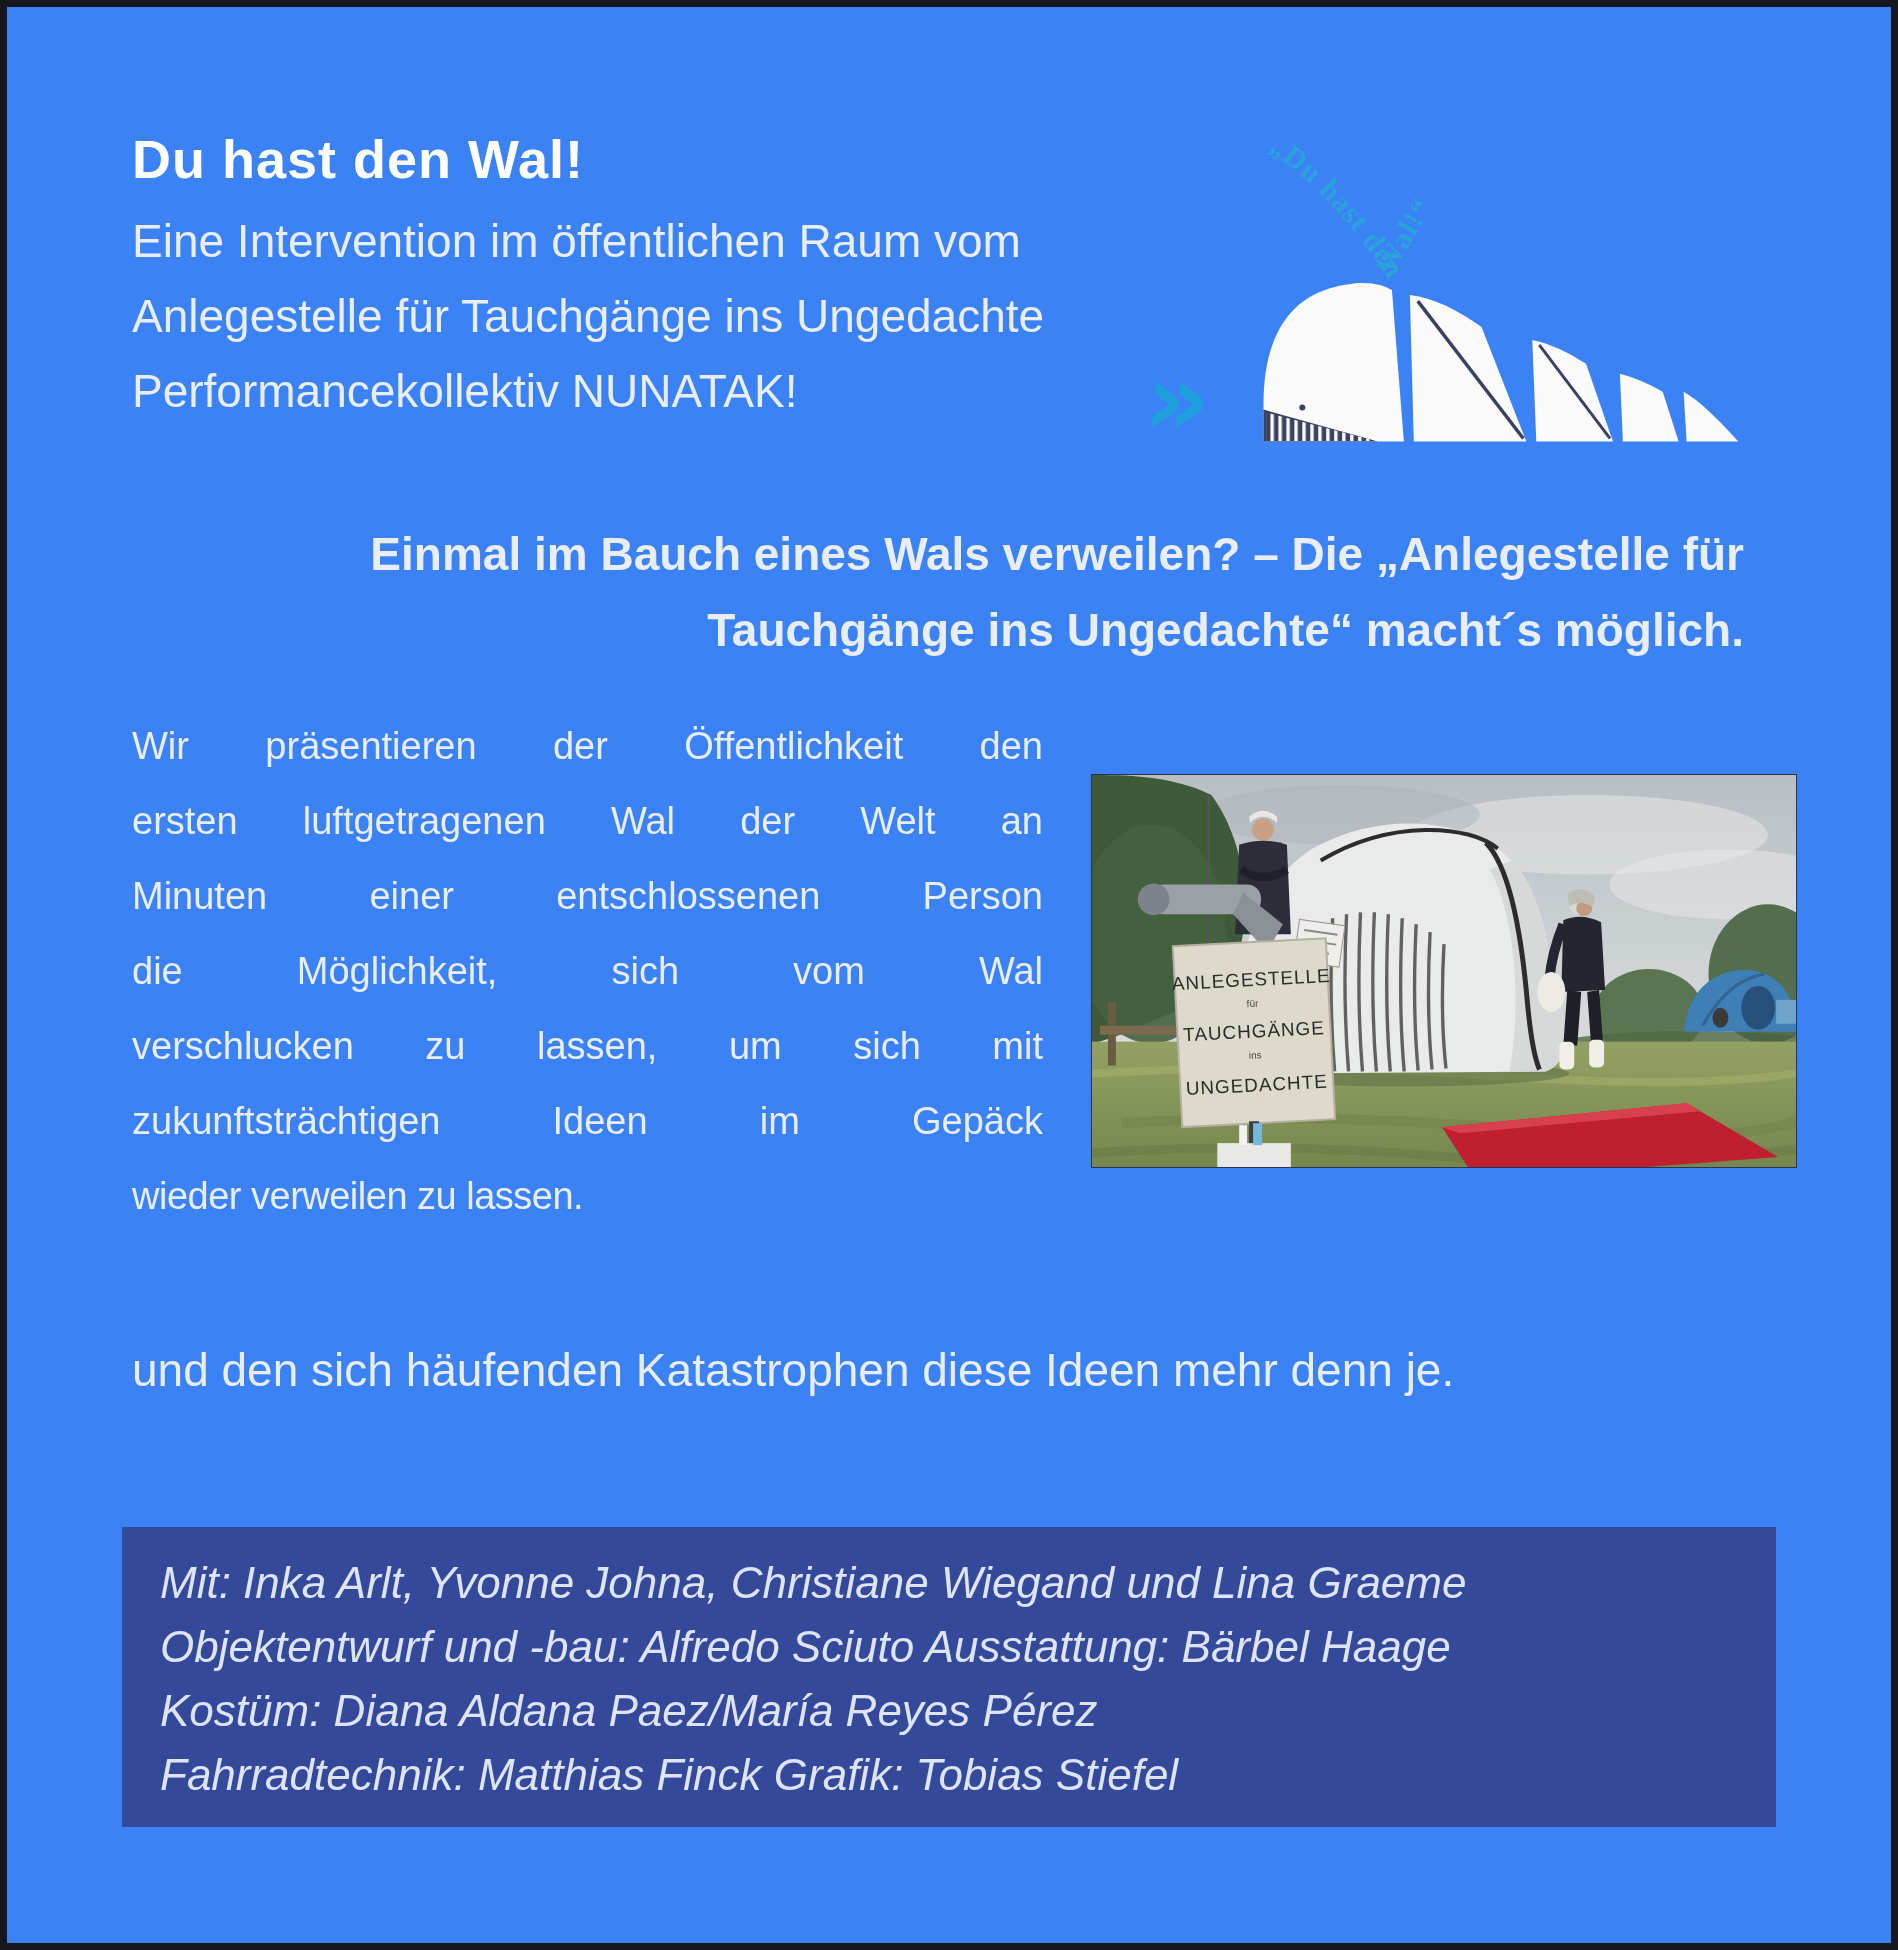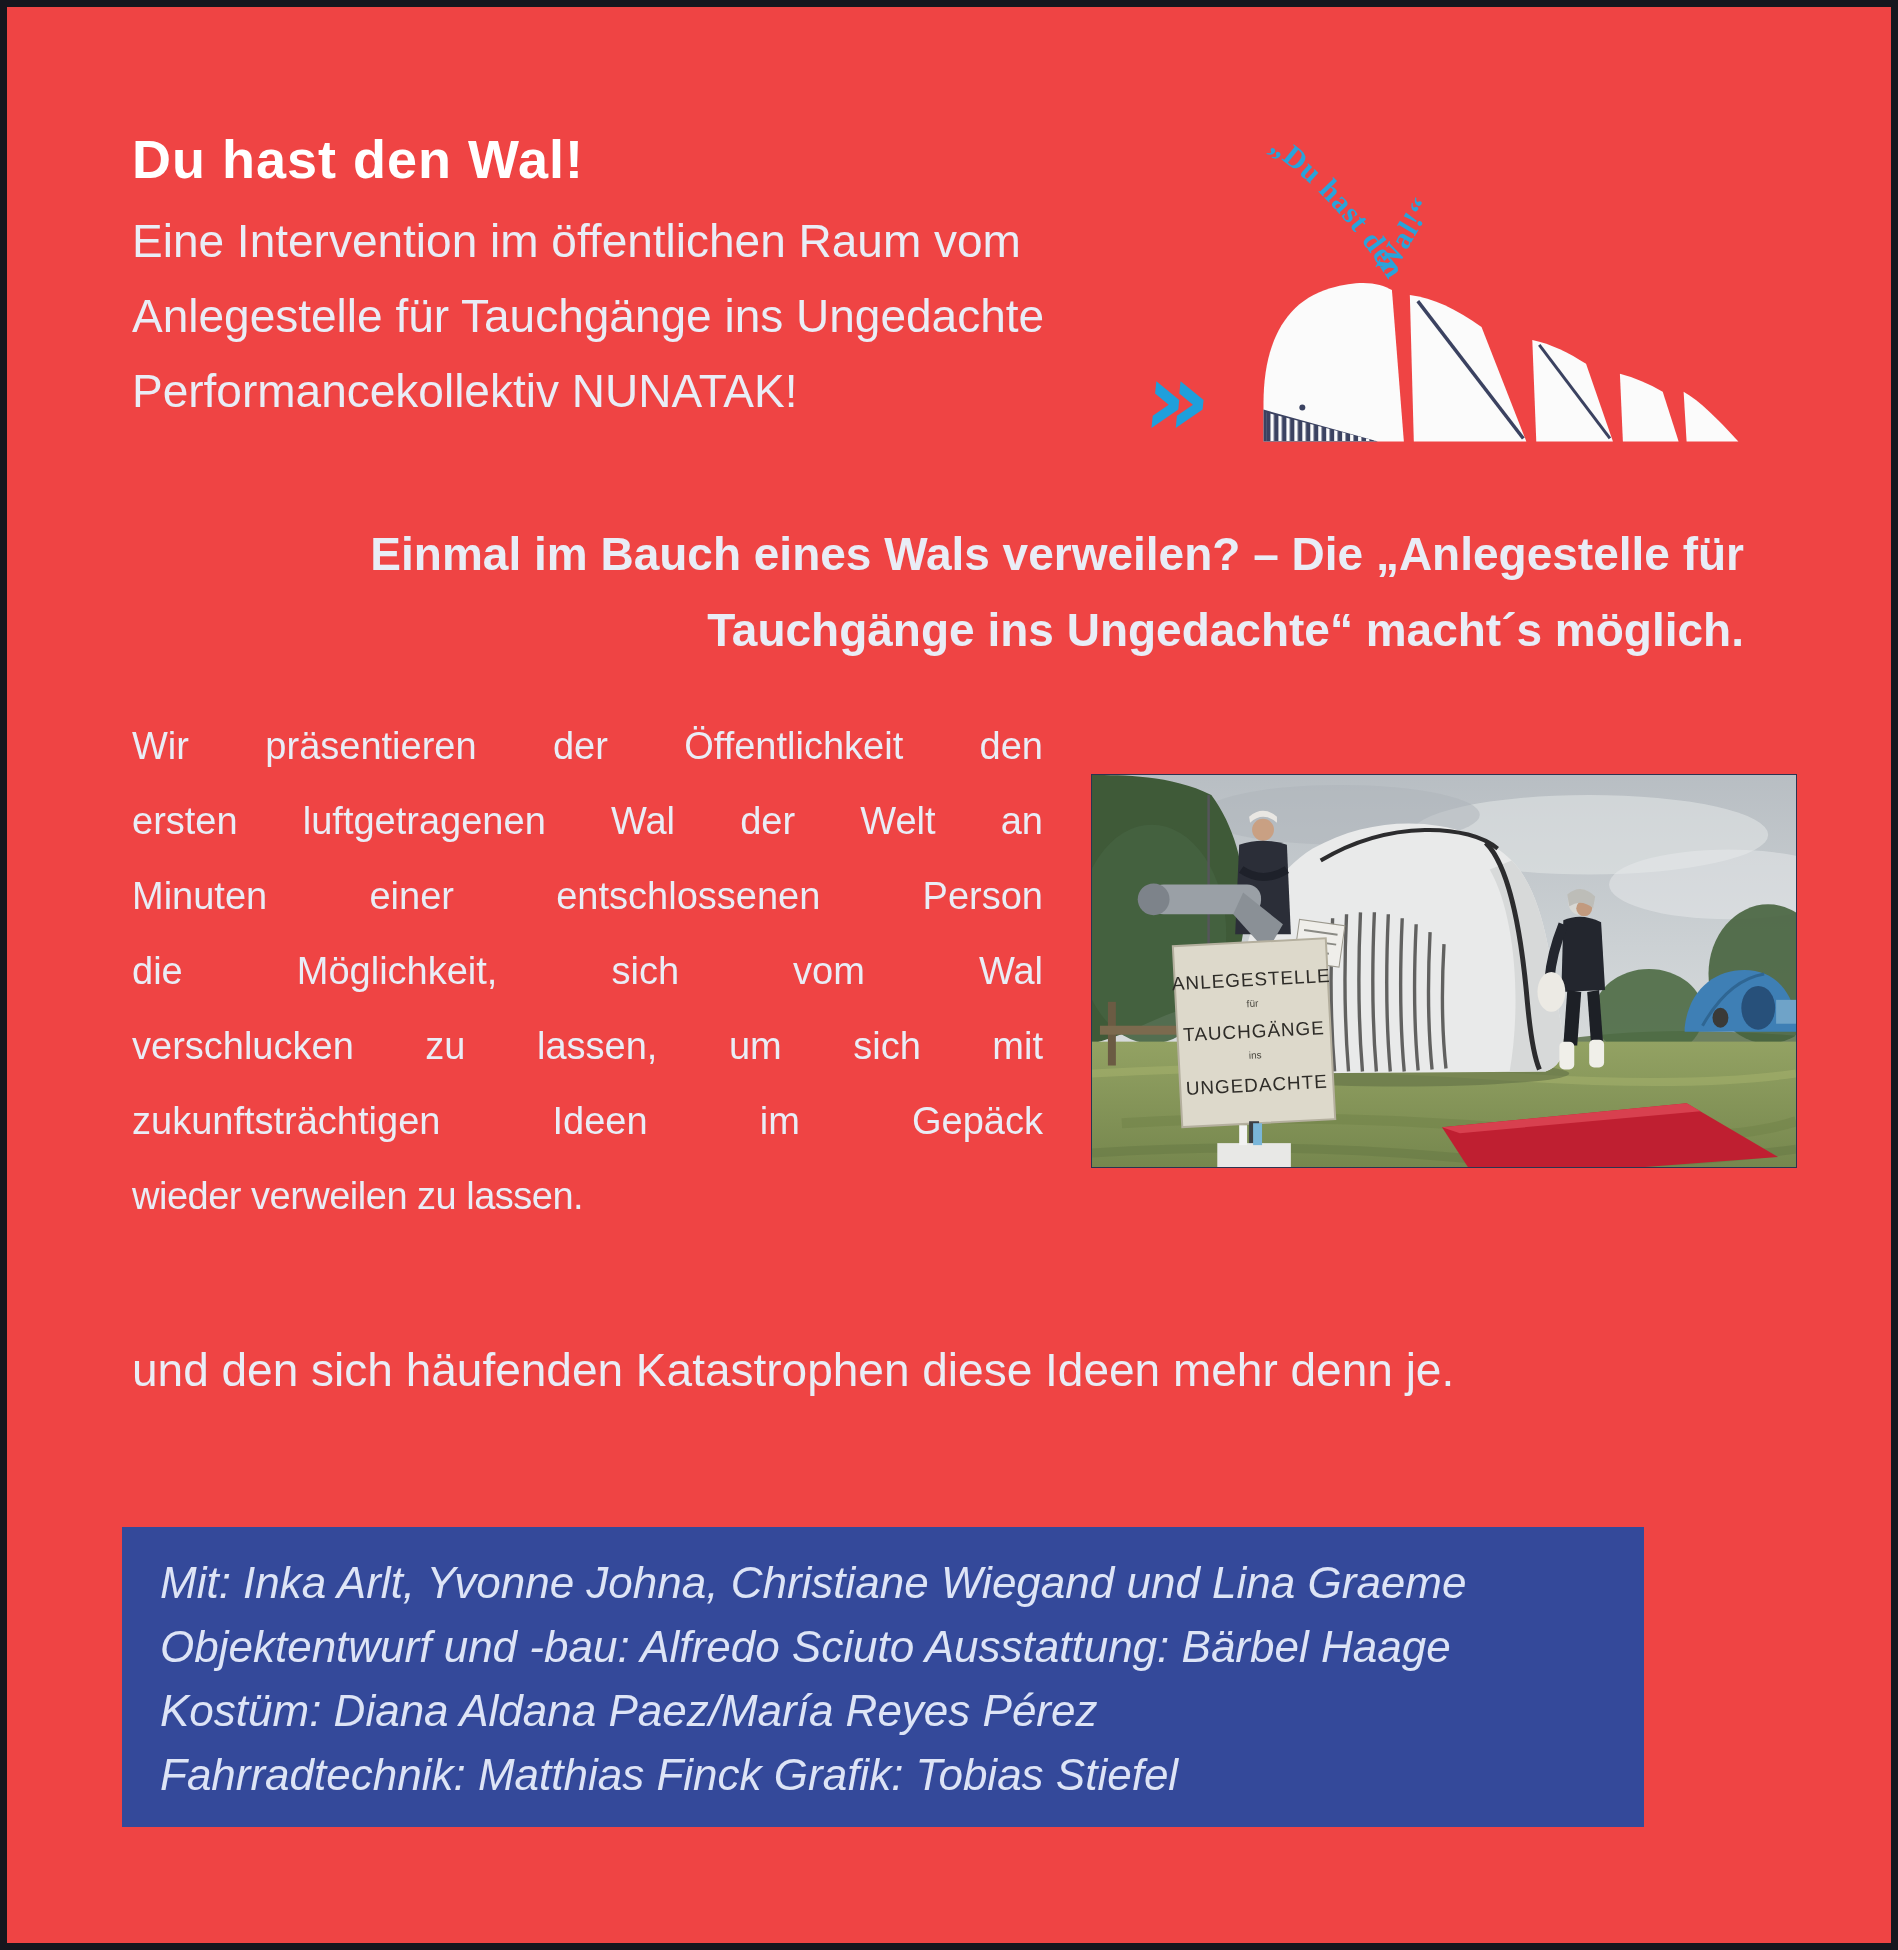--- a/index.html
+++ b/index.html
@@ -1,19 +1,19 @@
 <!DOCTYPE html>
 <html><head>
 <meta charset="utf-8">
 <style>
   html,body{margin:0;padding:0;background:#20222e;}
   .page{
     position:relative;
     width:1898px;height:1950px;
-    background:#ef4444;
+    background:#3b82f6;
     border:7px solid #15161e;
     box-sizing:border-box;
     overflow:hidden;
     font-family:"Liberation Sans", sans-serif;
     color:#e9edf6;
   }
   
   .title-block{position:absolute;left:125px;top:121px;width:1015px;}
   .main-title{
     margin:0 0 14px 0;
@@ -35,21 +35,21 @@
   }
   .body-justified .jline.last{text-align-last:left;letter-spacing:-0.5px;}
   .closing{position:absolute;left:125px;top:1325px;width:1692px;}
   .closing .p-line{font-size:46px;line-height:76px;font-weight:300;}
   
   .photo{position:absolute;left:1085px;top:768px;width:704px;height:392px;margin:0;
          outline:1px solid #2c3350;}
   .photo svg{display:block;width:100%;height:100%;}
   
   .credits{
-    position:absolute;left:115px;top:1520px;width:1522px;height:300px;
+    position:absolute;left:115px;top:1520px;width:1654px;height:300px;
     background:#34499a;box-sizing:border-box;padding:24px 38px;
   }
   .credits .c-line{
     font-size:44px;line-height:64px;font-style:italic;font-weight:300;
     color:#dde4f6;white-space:nowrap;
   }
 </style>
 </head>
 <body>
 

